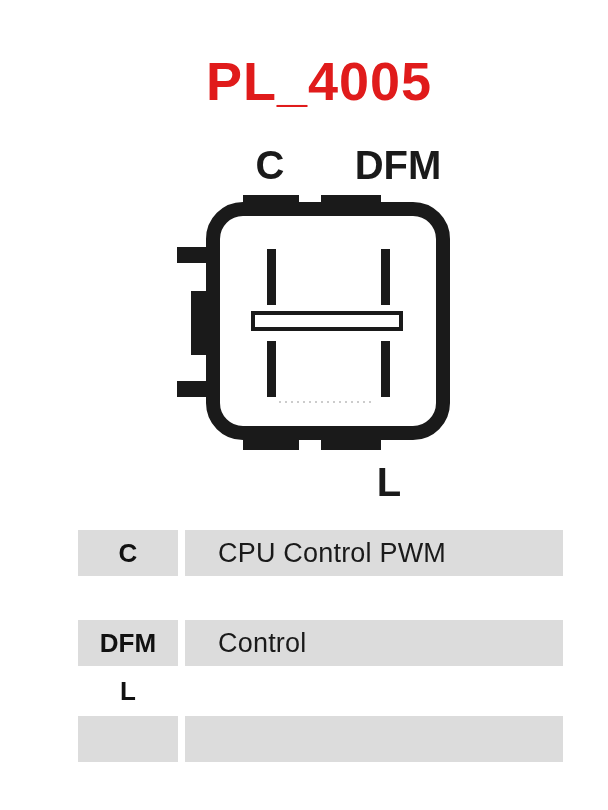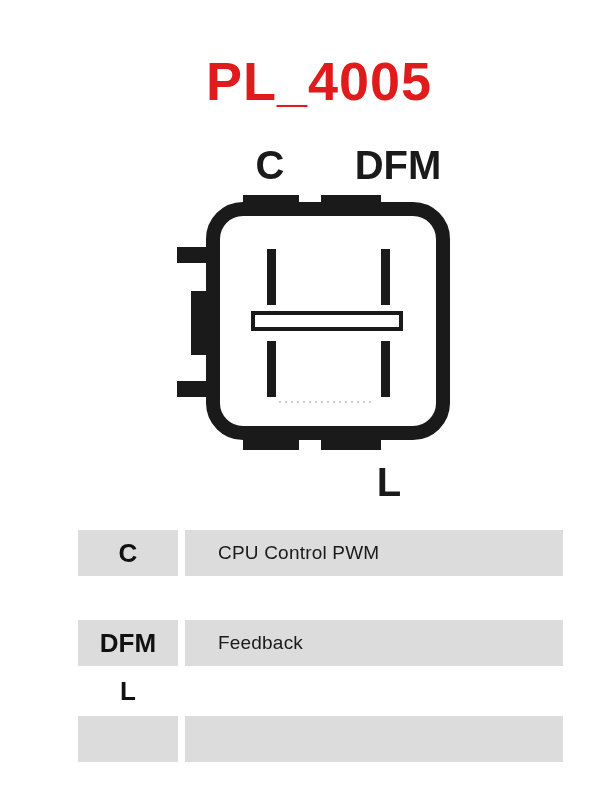--- a/index.html
+++ b/index.html
@@ -89,21 +89,21 @@
     font-weight: bold;
     color: #111111;
     font-family: "Liberation Sans", sans-serif;
   }
   .cell-desc {
     flex: 1 1 auto;
     margin-left: 7px;
     display: flex;
     align-items: center;
     padding-left: 33px;
-    font-size: 19px;
+    font-size: 27px;
     font-weight: normal;
     color: #1a1a1a;
     font-family: "Liberation Sans", sans-serif;
     letter-spacing: 0.2px;
   }
   .row-shaded .cell-code,
   .row-shaded .cell-desc { background: #dcdcdc; }
   .row-plain .cell-code,
   .row-plain .cell-desc { background: #ffffff; }
 </style>
@@ -149,21 +149,21 @@
 
     <div class="legend-row row-shaded">
       <div class="cell-code">C</div>
       <div class="cell-desc">CPU Control PWM</div>
     </div>
 
     <div class="legend-gap"></div>
 
     <div class="legend-row row-shaded">
       <div class="cell-code">DFM</div>
-      <div class="cell-desc">Feedback</div>
+      <div class="cell-desc">Control</div>
     </div>
 
     <div class="legend-gap-small"></div>
 
     <div class="legend-row row-plain">
       <div class="cell-code">L</div>
     </div>
 
     <div class="legend-gap-small"></div>
 

